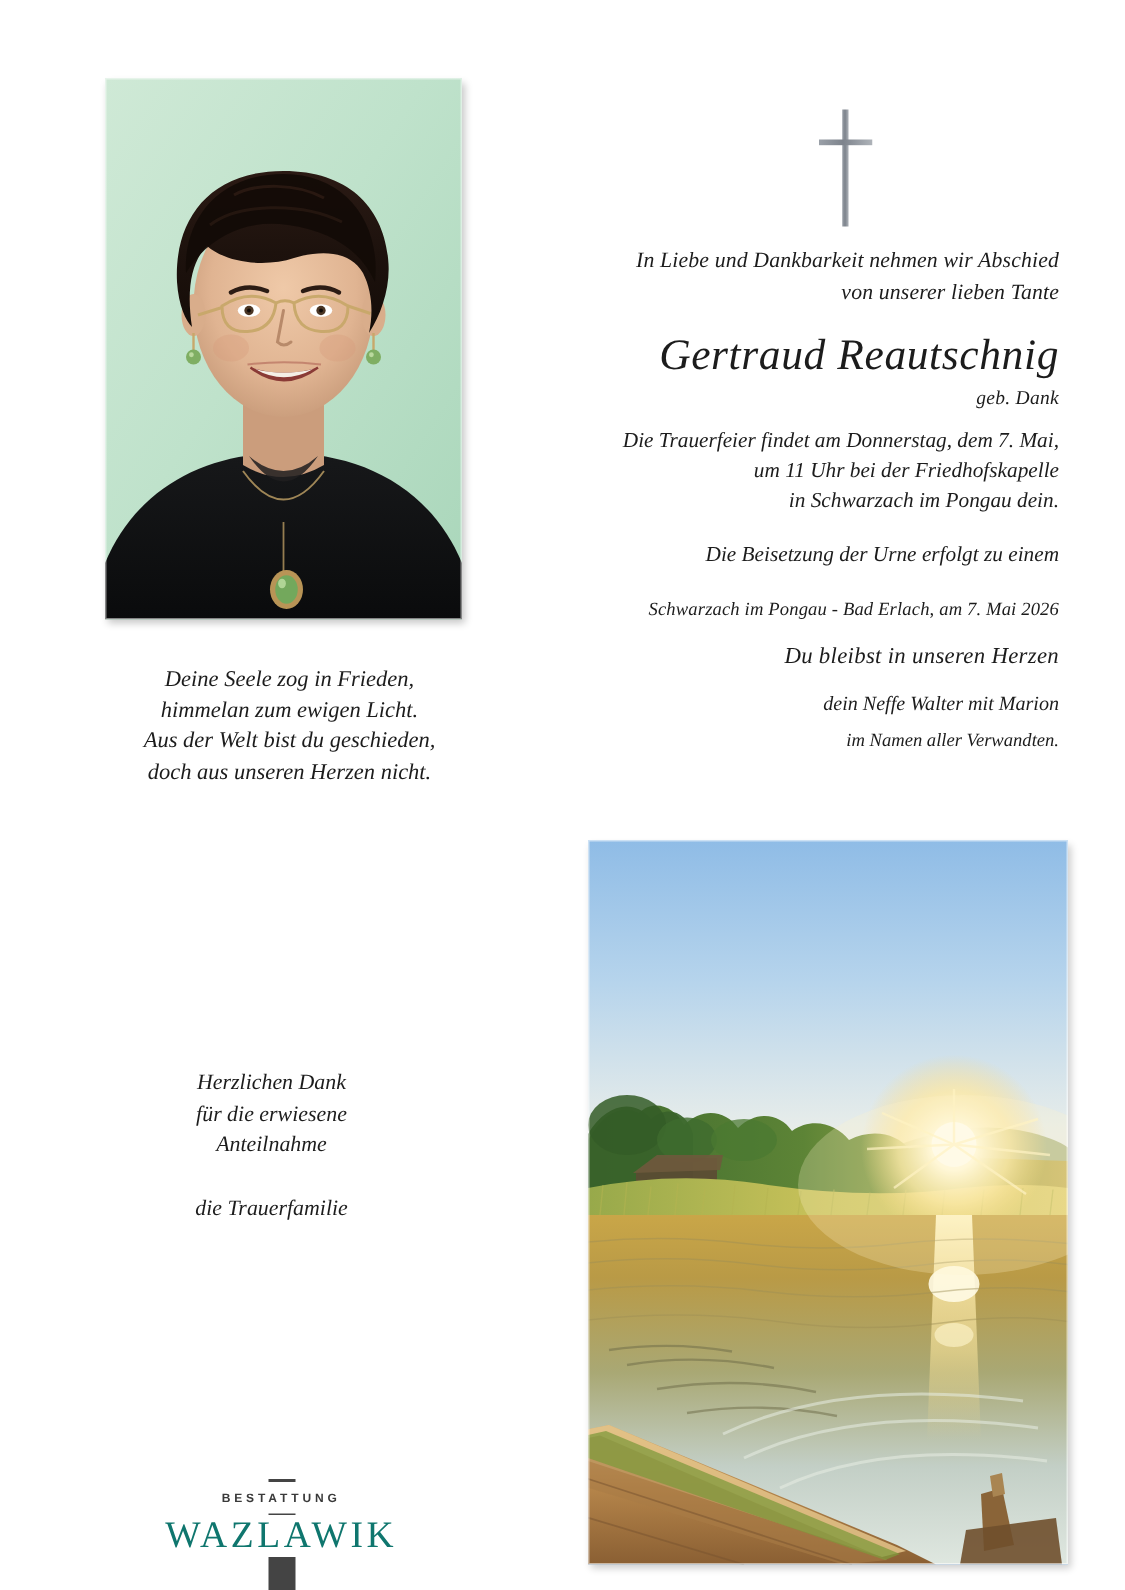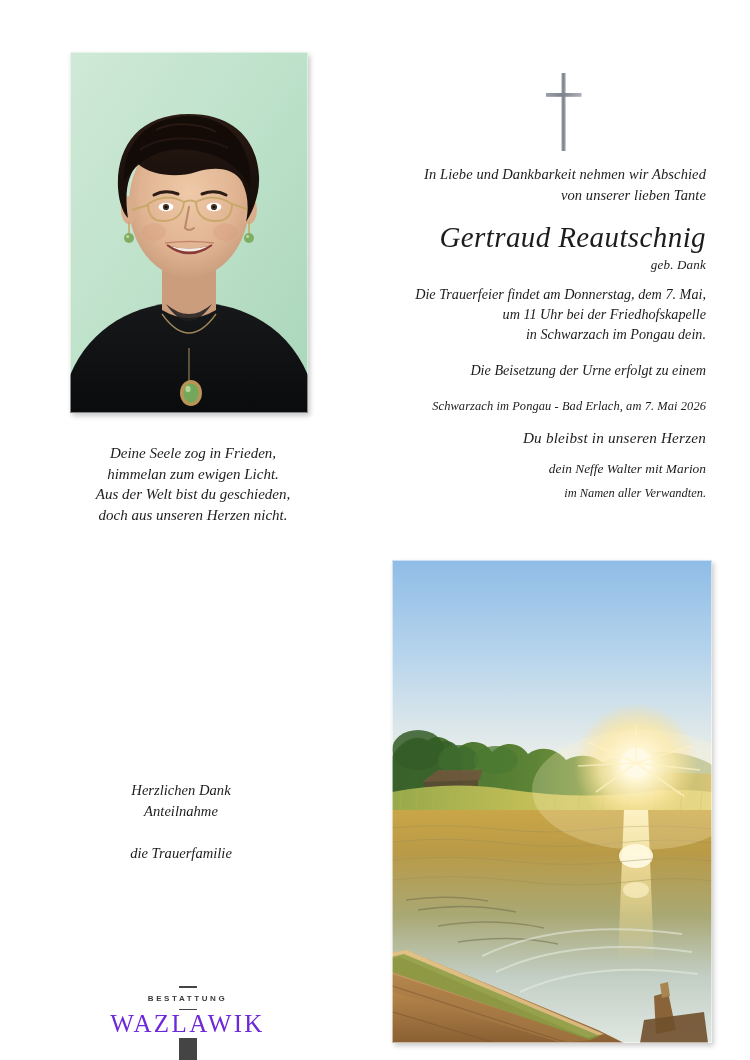--- a/index.html
+++ b/index.html
@@ -105,21 +105,21 @@
     text-align: center;
     font-style: italic;
     font-size: 15px;
     line-height: 1.38;
   }
 
   
   .thanks {
     position: absolute;
     left: 86px;
-    top: 780px;
+    top: 712px;
     width: 190px;
     text-align: center;
     font-style: italic;
     font-size: 14.6px;
     line-height: 1.42;
   }
   .thanks .sign {
     margin-top: 22px;
   }
 
@@ -165,21 +165,21 @@
     letter-spacing: 2.6px;
     font-weight: 600;
     white-space: nowrap;
   }
   .logo-main {
     font-family: "Liberation Serif", "DejaVu Serif", serif;
     font-size: 25px;
     letter-spacing: 2.4px;
     line-height: 1.05;
     margin: 1px 0 1px 0;
-    color: #6d28d9;
+    color: #0f766e;
   }
   .logo-bot {
     font-family: "Liberation Sans", "DejaVu Sans", sans-serif;
     font-size: 5.6px;
     letter-spacing: 1.7px;
     font-weight: 600;
     white-space: nowrap;
     color: #4a4a4a;
   }
 </style>
@@ -329,20 +329,21 @@
 
   <div class="poem">
     <div>Deine Seele zog in Frieden,</div>
     <div>himmelan zum ewigen Licht.</div>
     <div>Aus der Welt bist du geschieden,</div>
     <div>doch aus unseren Herzen nicht.</div>
   </div>
 
   <div class="thanks">
     <div>Herzlichen Dank</div>
+    <div>für die erwiesene</div>
     <div>Anteilnahme</div>
     <div class="sign">die Trauerfamilie</div>
   </div>
 
   <div class="landscape-wrap">
     <svg class="landscape-svg" viewBox="0 0 320 483" preserveAspectRatio="none">
       <defs>
         <linearGradient id="skyG" x1="0" y1="0" x2="0" y2="1">
           <stop offset="0%" stop-color="#8fbce6"></stop>
           <stop offset="35%" stop-color="#b6d4ec"></stop>

